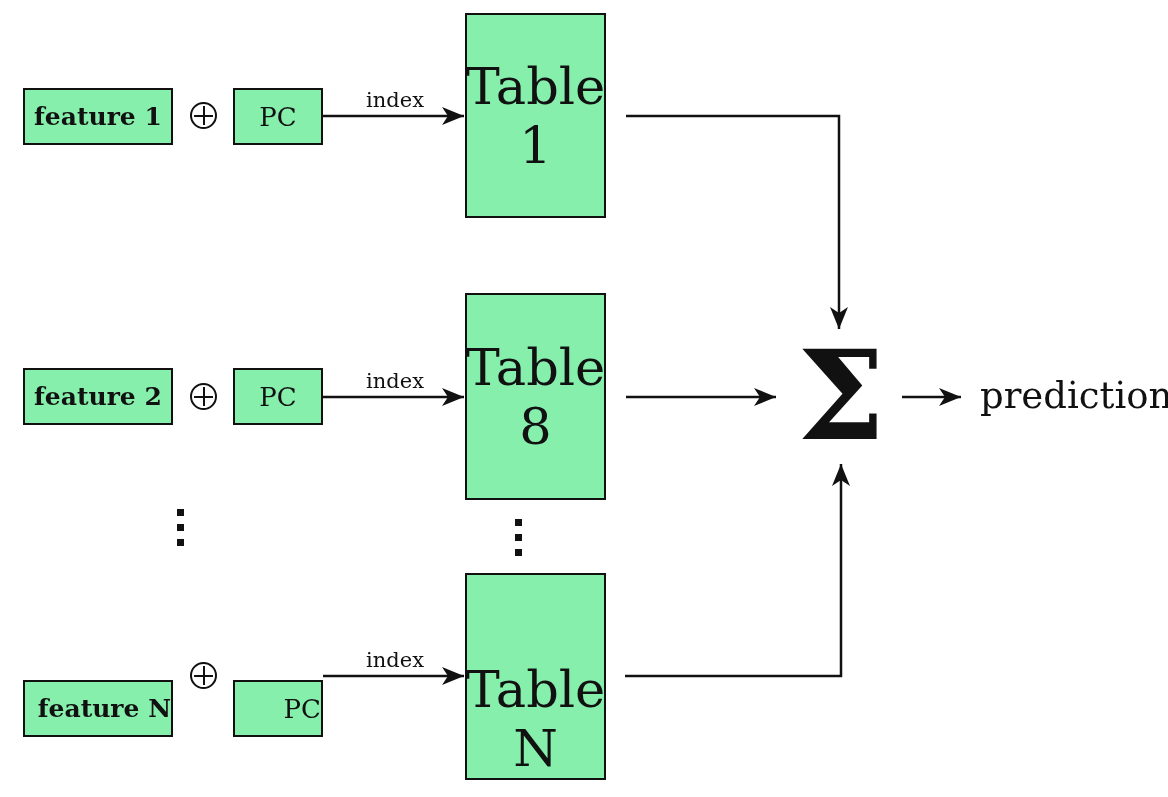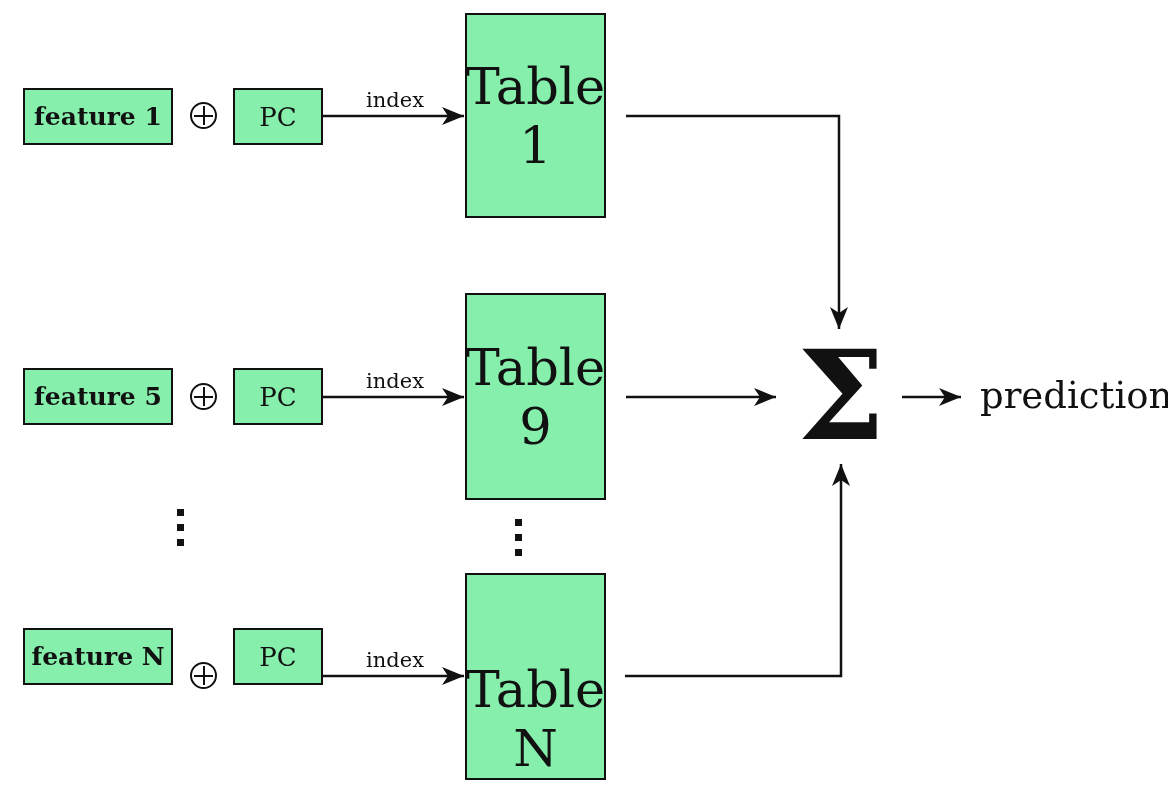--- a/index.html
+++ b/index.html
@@ -29,21 +29,21 @@
   .pc-box {
     left: 233px; width: 90px; height: 57px;
     font-size: 26px; font-weight: normal;
   }
   .table-box {
     left: 465px; width: 141px;
     font-size: 51px;
   }
   .row1 .feature-box, .row1 .pc-box { top: 88px; }
   .row2 .feature-box, .row2 .pc-box { top: 368px; }
-  .row3 .feature-box, .row3 .pc-box { top: 628px; }
+  .row3 .feature-box, .row3 .pc-box { top: 680px; justify-content: flex-end; }
   .table-1 { top: 13px;  height: 205px; }
   .table-2 { top: 293px; height: 207px; }
   .table-n { top: 573px; height: 207px; align-items: flex-end; }
 
   .oplus {
     position: absolute;
     left: 190px;
     width: 27px; height: 27px;
     box-sizing: border-box;
     border: 2px solid #111111;
@@ -143,29 +143,29 @@
       <span>PC</span>
     </div>
     <div class="index-label">index</div>
     <div class="box table-box table-1">
       <span>Table 1</span>
     </div>
   </div>
 
   <div class="row row2">
     <div class="box feature-box">
-      <span>feature 5</span>
+      <span>feature 2</span>
     </div>
     <div class="oplus"></div>
     <div class="box pc-box">
       <span>PC</span>
     </div>
     <div class="index-label">index</div>
     <div class="box table-box table-2">
-      <span>Table 9</span>
+      <span>Table 8</span>
     </div>
   </div>
 
   <div class="vdots vdots-features">
     <span class="dot"></span>
     <span class="dot"></span>
     <span class="dot"></span>
   </div>
   <div class="vdots vdots-tables">
     <span class="dot"></span>

